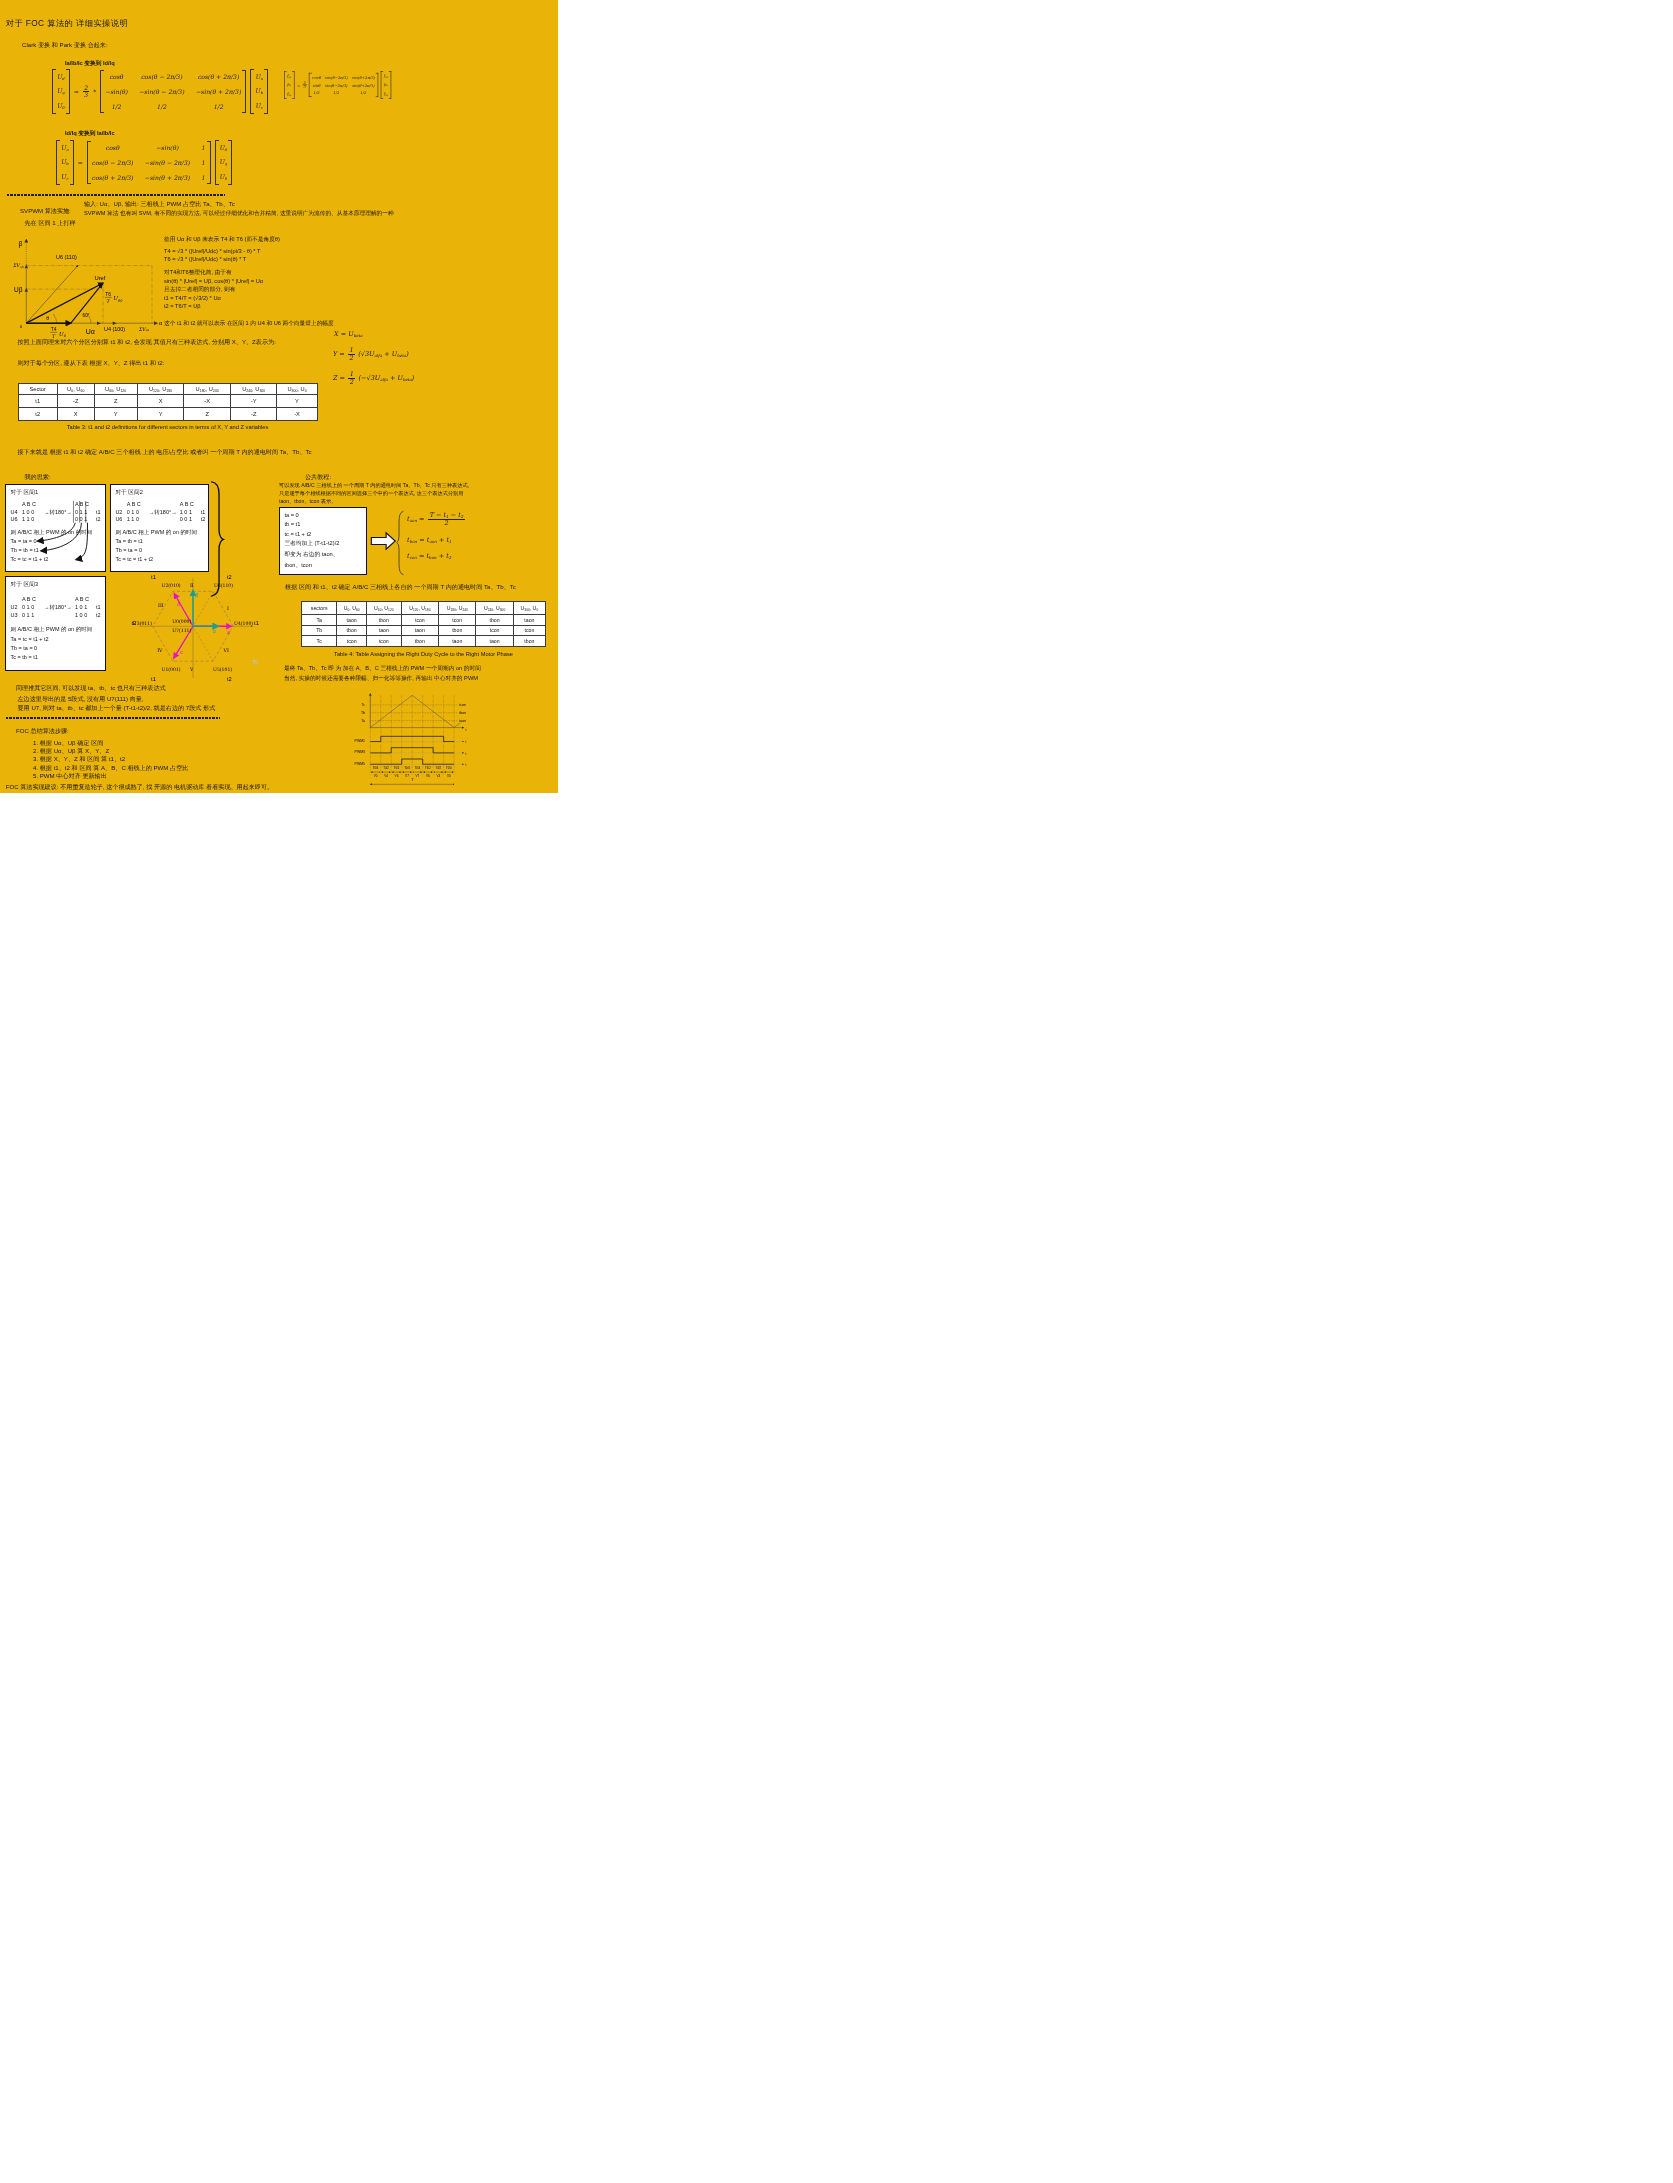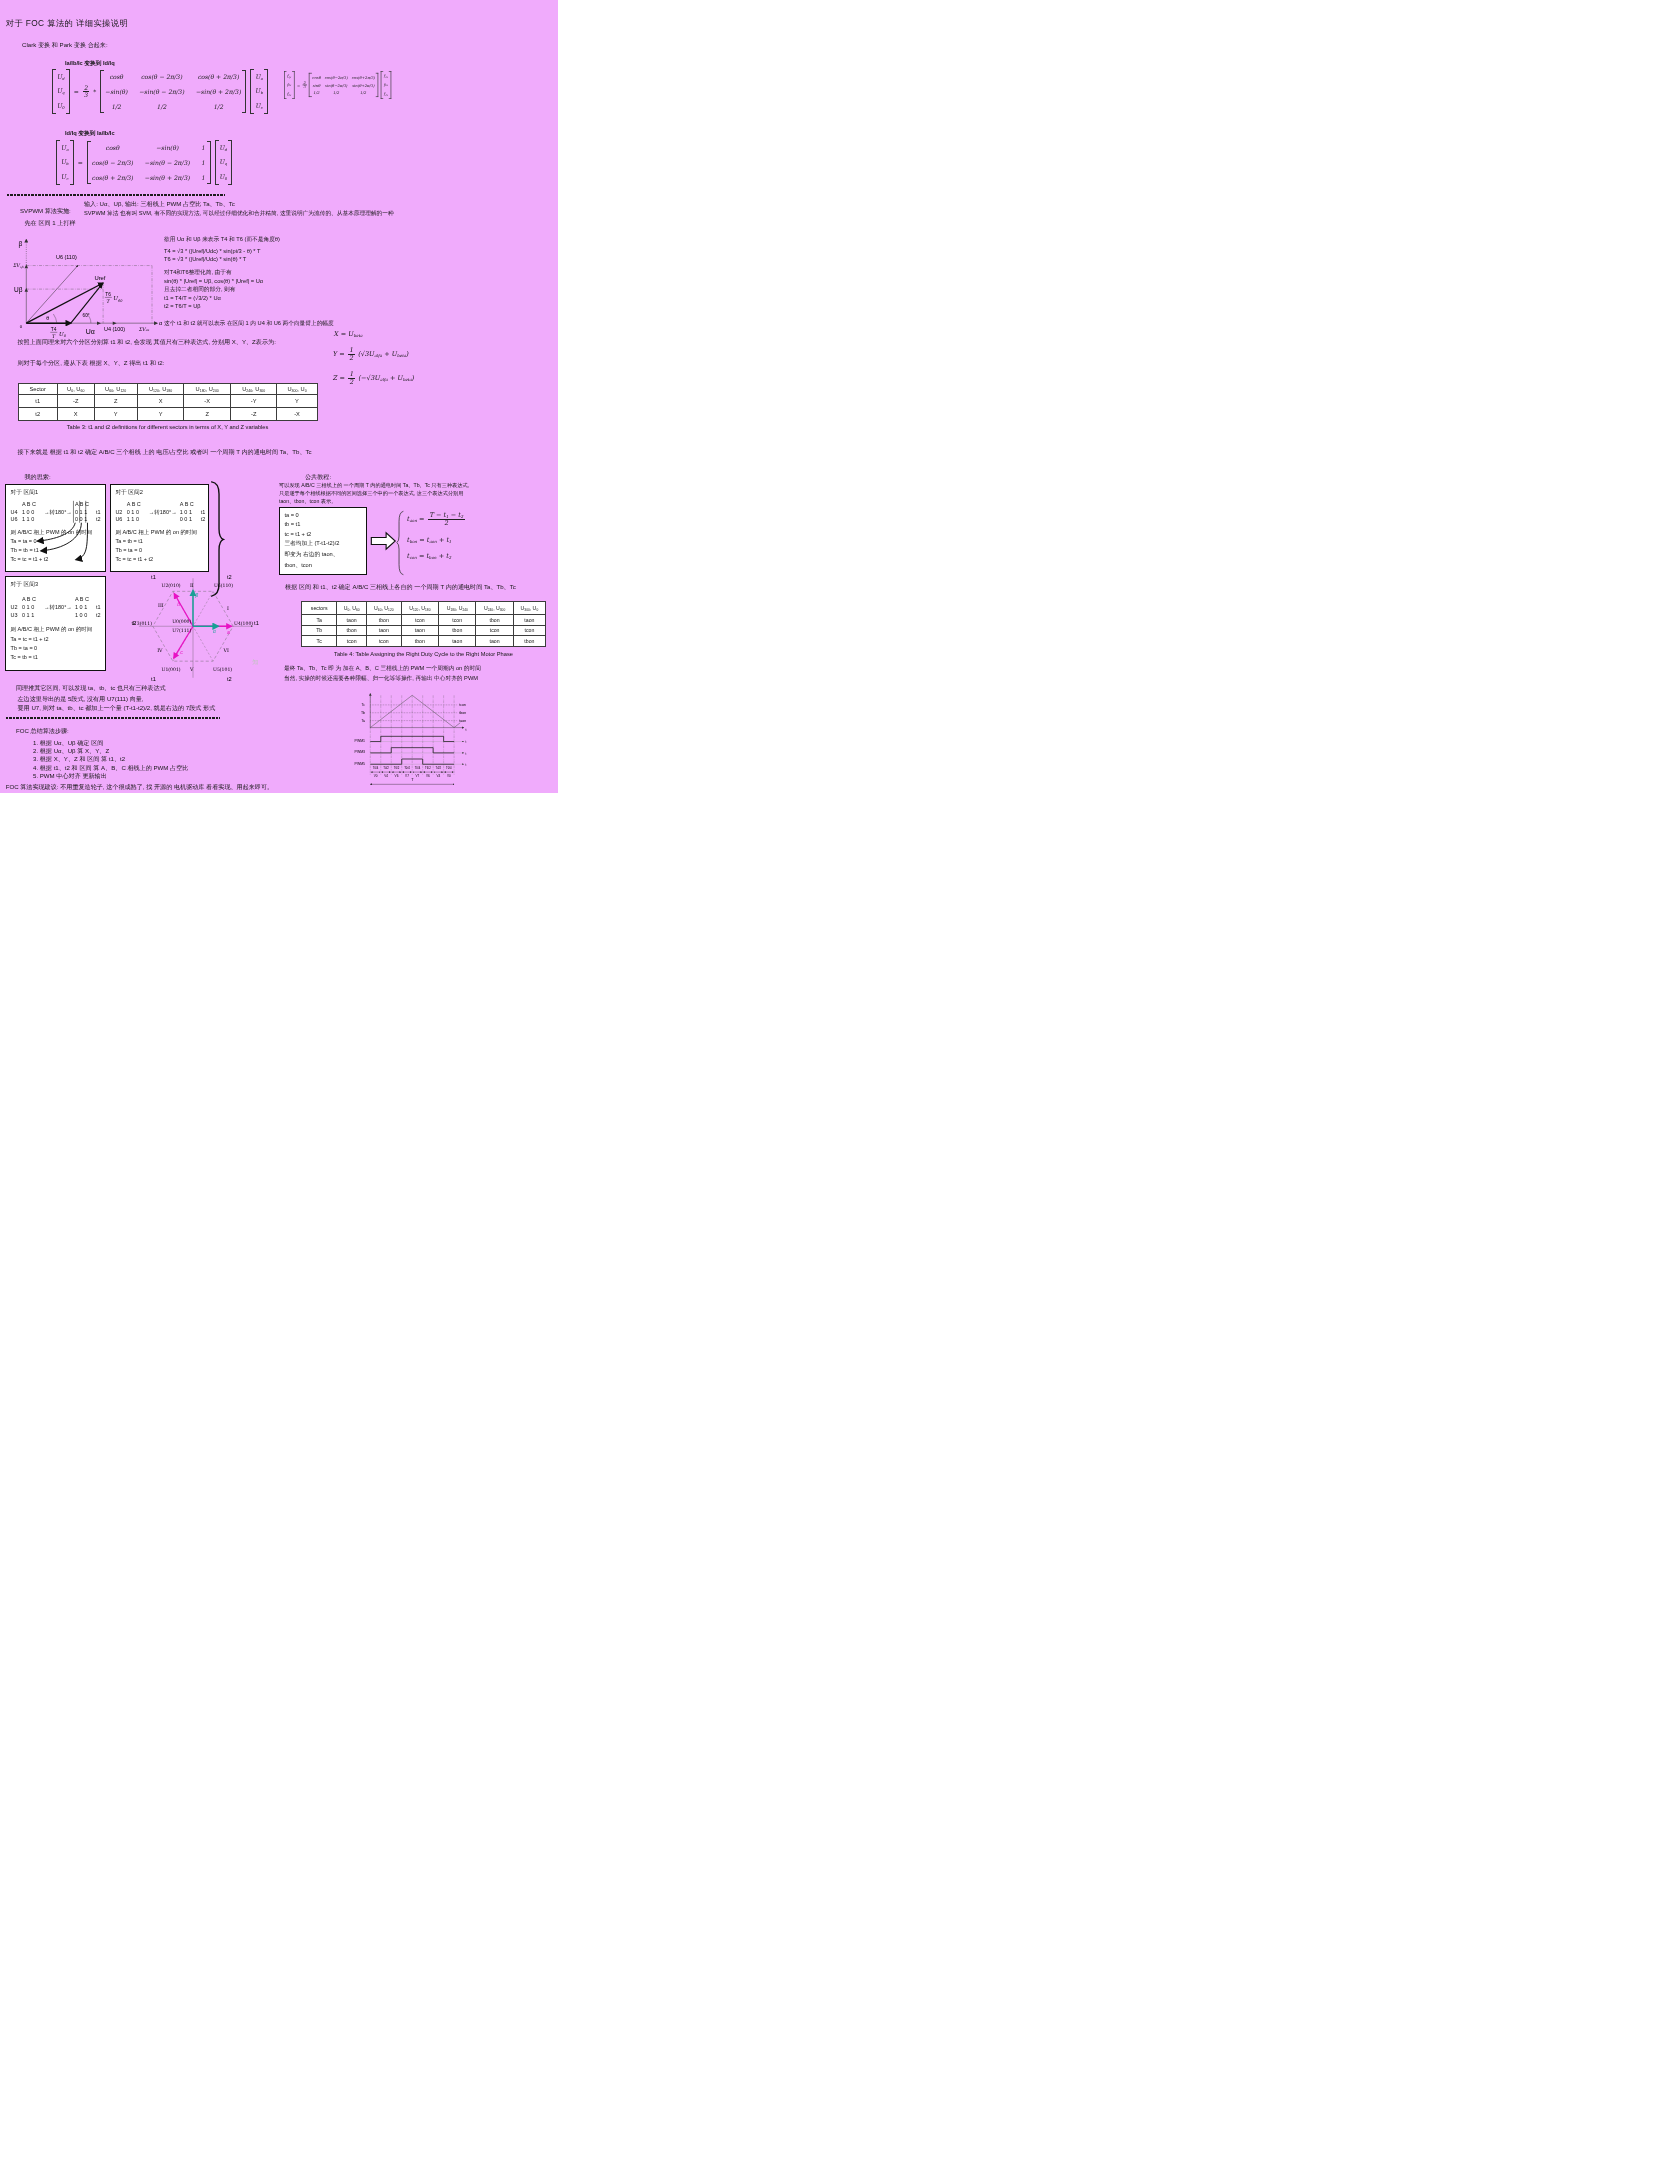--- a/index.html
+++ b/index.html
@@ -1,16 +1,16 @@
 <!DOCTYPE html>
 <html style="font-size:7px"><head>
 <meta charset="utf-8">
 <style>
   html,body{margin:0;padding:0;background:#fff;}
-  .page{position:relative;width:558px;height:793px;background:#f0abfc;overflow:hidden;
+  .page{position:relative;width:558px;height:793px;background:#eab308;overflow:hidden;
         font-family:"Liberation Sans",sans-serif;color:#161616;}
   .abs{position:absolute;white-space:nowrap;}
   .t14{font-size:6.1px;} .t13{font-size:5.7px;} .t12{font-size:5.2px;}
   .title{font-size:8.3px;letter-spacing:0.4px;}
   sub{font-size:.62em;vertical-align:-0.25em;}
   
   .mat{display:flex;align-items:center;column-gap:3.9px;font-family:"DejaVu Serif",serif;
        font-style:italic;font-size:6.1px;color:#222;}
   .br{position:relative;padding:3.5px 5.2px;}
   .br::before{content:"";position:absolute;top:0;bottom:0;left:0;width:3.1px;

